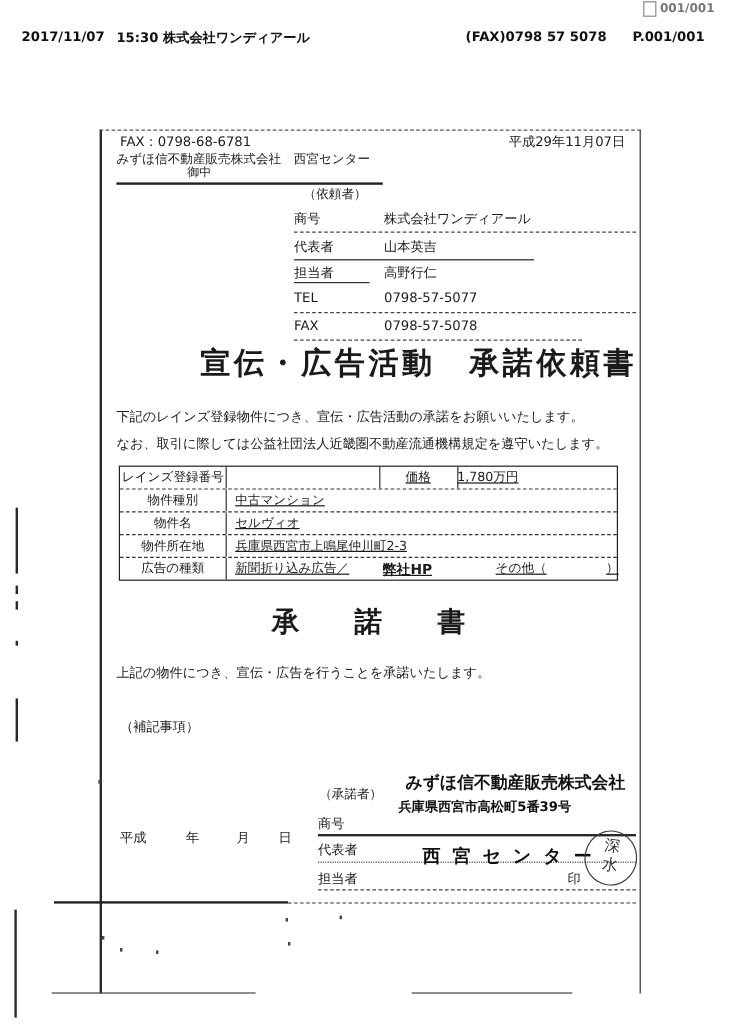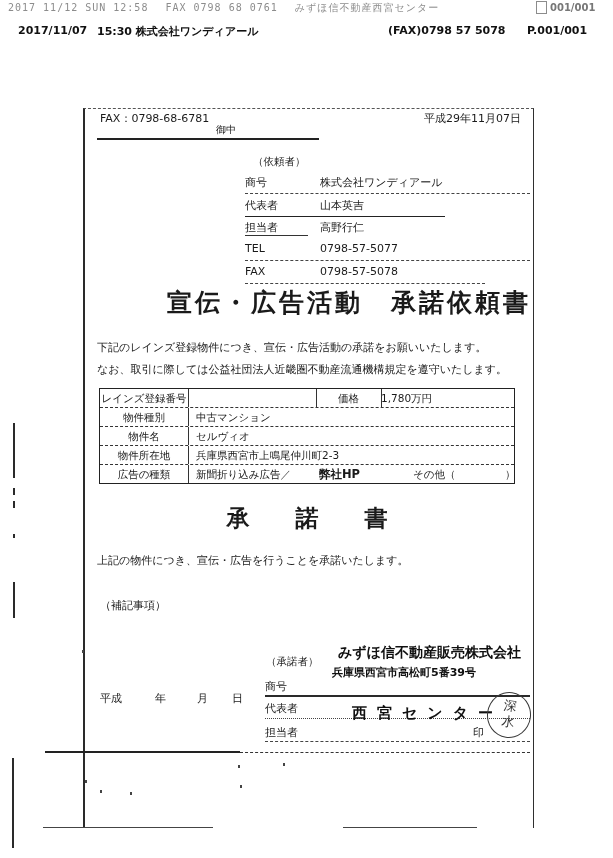--- a/index.html
+++ b/index.html
@@ -24,53 +24,49 @@
   .u-solid{border-bottom:1.5px solid #222 !important;}
   .doc-title{left:83px;top:286px;width:448px;text-align:right;
     font-family:"DejaVu Serif",serif;font-weight:bold;font-size:25px;letter-spacing:3px;white-space:nowrap;}
   .consent-title{left:83px;top:503px;width:448px;text-align:center;
     font-family:"DejaVu Serif",serif;font-weight:bold;font-size:23px;white-space:nowrap;}
   
   .ptable{left:99px;top:388px;width:414px;border:1.5px solid #222;}
   .prow{position:relative;height:18px;border-bottom:1px dashed #333;font-size:10.5px;line-height:18px;}
   .prow:last-child{border-bottom:none;}
   .pcell-label{position:absolute;left:0;top:0;width:88px;height:18px;text-align:center;border-right:1px solid #333;}
-  .pcell{position:absolute;top:0;height:18px;white-space:nowrap;}
+  .pcell{position:absolute;top:0;height:18px;white-space:nowrap;text-decoration:underline;}
   .seal{left:487px;top:692px;width:44px;height:46px;border:1.5px solid #3a3a3a;border-radius:50%;
         transform:rotate(8deg);text-align:center;font-size:13px;line-height:1.4;color:#333;padding-top:4px;box-sizing:border-box;}
   .line{background:#2a2a2a;}
   .dot{position:absolute;width:2px;height:3px;background:#444;}
   .stamp{font-weight:bold;color:#101010;white-space:nowrap;}
 </style>
 </head>
 <body>
 
 <div class="page">
 
-  <div class="abs fax1" style="left:8px;top:1px;">
-    <span>2017 11/12 SUN 12:58</span>
-    <span style="margin-left:10px;">FAX 0798 68 0761</span>
-    <span style="margin-left:10px;">みずほ信不動産西宮センター</span>
-  </div>
   <div class="abs" style="left:536px;top:1px;color:#777;font-size:10px;font-weight:bold;">
     <span class="pageicon"></span><span>001/001</span>
   </div>
 
   <div class="abs fax2" style="left:18px;top:24px;">2017/11/07</div>
   <div class="abs fax2" style="left:97px;top:24px;">15:30 株式会社ワンディアール</div>
   <div class="abs fax2" style="left:388px;top:24px;">(FAX)0798 57 5078</div>
   <div class="abs fax2" style="left:527px;top:24px;">P.001/001</div>
 
   <div class="abs doc"></div>
 
   <div class="abs t11" style="left:100px;top:111px;">FAX：0798-68-6781</div>
   <div class="abs t11" style="left:424px;top:111px;">平成29年11月07日</div>
 
   <div class="abs addr-block" style="left:97px;top:126px;width:222px;">
-    <div class="t10" style="margin-left:119px;margin-top:-3px;font-size:10px;">御中</div>
+    <div class="t10">みずほ信不動産販売株式会社　西宮センター</div>
+    <div class="t10" style="margin-left:59px;margin-top:-3px;font-size:10px;">御中</div>
   </div>
 
   <div class="abs t10" style="left:253px;top:155px;">（依頼者）</div>
 
   <div class="abs field-row" style="left:245px;top:172px;width:285px;">
     <span class="lbl">商号</span>
     <span class="val">株式会社ワンディアール</span>
   </div>
   <div class="abs field-row u-solid" style="left:245px;top:195px;width:200px;">
     <span class="lbl">代表者</span>

